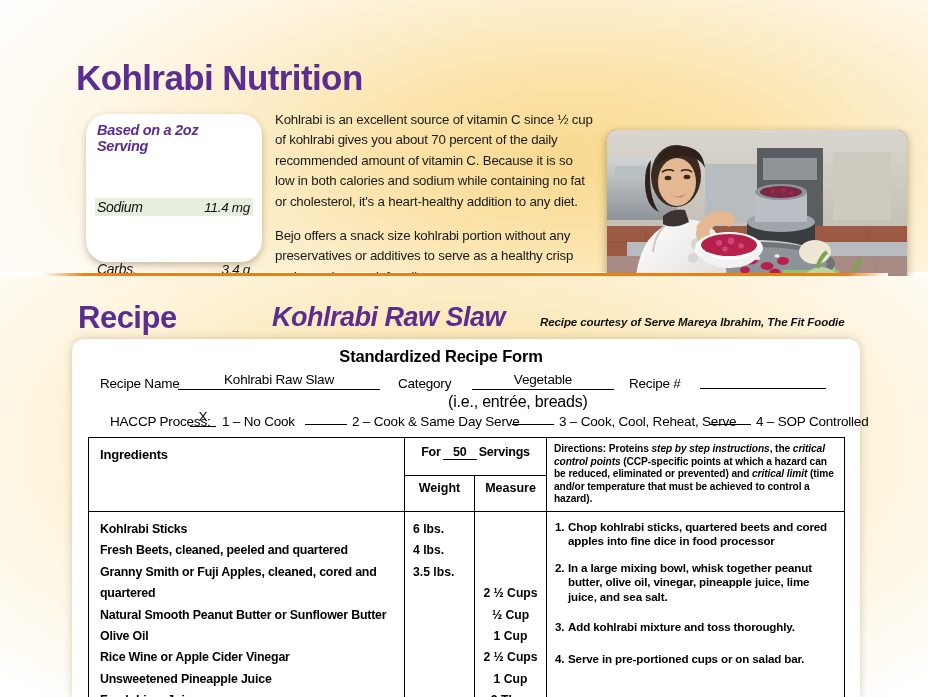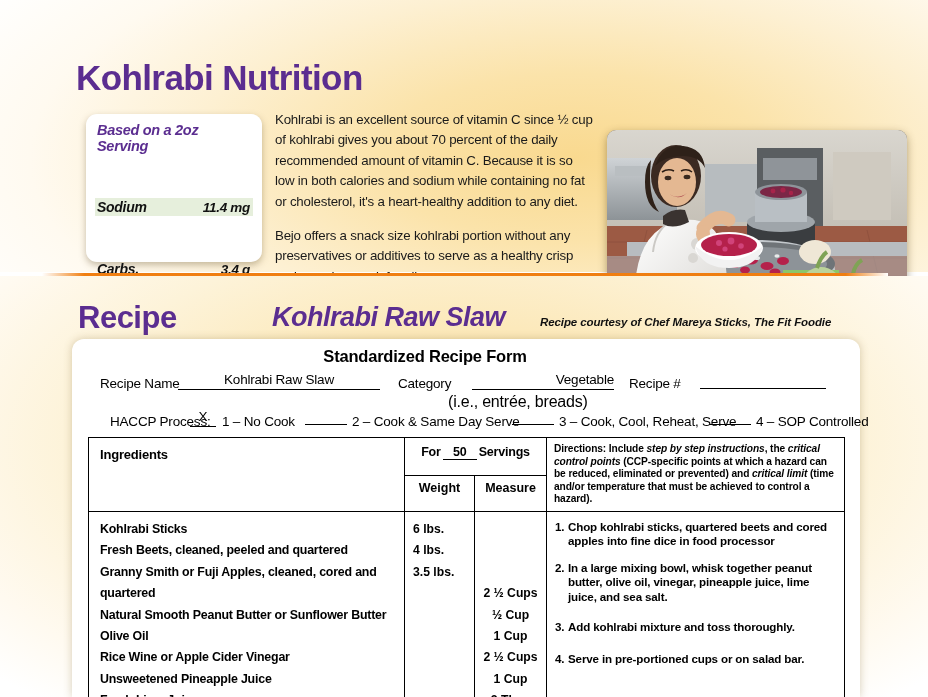--- a/index.html
+++ b/index.html
@@ -19,31 +19,31 @@
   }
   #nutrition-title{
     position:absolute;left:76px;top:58px;
     font-size:35px;font-weight:bold;color:#5b2d90;
     letter-spacing:-0.6px;
   }
 
   
   #nutrition-card{
     position:absolute;left:86px;top:114px;width:176px;height:148px;
-    background:#ffffff;border-radius:11px;
+    background:#ffffff;border-radius:21px;
     box-shadow:0 3px 7px rgba(90,70,30,.35);
     padding:6px 9px 0 9px;box-sizing:border-box;
   }
   #nutrition-card .nc-title{
     font-size:14.5px;font-weight:bold;font-style:italic;color:#5b2d90;
     margin:2px 0 3px 2px;letter-spacing:-0.3px;
   }
   .nrow{
     display:flex;justify-content:space-between;align-items:center;
-    font-size:14px;font-weight:bold;font-style:italic;color:#111;
+    font-size:14px;font-weight:normal;font-style:italic;color:#111;
     padding:1px 3px 1px 2px;letter-spacing:-0.3px;margin-top:44px;
   }
   .nrow.alt{background:#e6efdc;}
   .nrow .nval{font-size:13.5px;}
   #usda-note{font-size:6px;font-weight:bold;color:#222;margin:2px 0 0 2px;font-style:italic;}
 
   
   #nutrition-copy{
     position:absolute;left:275px;top:110px;width:318px;
     font-size:13.3px;color:#1a1a1a;line-height:20.4px;letter-spacing:-0.2px;
@@ -86,33 +86,33 @@
 
   
   #form-panel{
     position:absolute;left:72px;top:339px;width:788px;height:358px;
     background:#ffffff;border-radius:12px 12px 0 0;
     box-shadow:0 0 8px rgba(120,95,40,.30);
   }
 
   #form-heading{
     position:absolute;left:0;top:347px;width:850px;text-align:center;
-    font-size:16.5px;font-weight:bold;color:#000;letter-spacing:-0.2px;
+    font-size:16.5px;font-weight:bold;color:#000;letter-spacing:-0.2px;padding-left:16px;
   }
 
   
   .fl{position:absolute;font-size:13.5px;color:#000;letter-spacing:-0.2px;}
   #lbl-recipe-name{left:100px;top:376px;}
   #fill-recipe-name{
     left:178px;top:372px;width:202px;text-align:center;
     border-bottom:1px solid #000;padding-bottom:2px;font-size:13.5px;
   }
   #lbl-category{left:398px;top:376px;}
   #fill-category{
-    left:472px;top:372px;width:142px;text-align:right;
+    left:472px;top:372px;width:142px;text-align:center;
     border-bottom:1px solid #000;padding-bottom:2px;font-size:13.5px;
   }
   #lbl-recipe-num{left:629px;top:376px;}
   #fill-recipe-num{
     left:700px;top:372px;width:126px;
     border-bottom:1px solid #000;height:16px;
   }
   #hint-category{left:448px;top:393px;font-size:16px;}
 
   
@@ -305,21 +305,21 @@
     </svg>
   </div>
 </div>
 
 <div id="divider"></div>
 
 <div id="recipe-band"></div>
 
 <div id="recipe-title">Recipe</div>
 <div id="recipe-subtitle">Kohlrabi Raw Slaw</div>
-<div id="recipe-credit">Recipe courtesy of Chef Mareya Sticks, The Fit Foodie</div>
+<div id="recipe-credit">Recipe courtesy of Serve Mareya Ibrahim, The Fit Foodie</div>
 
 <div id="form-panel"></div>
 
 <div id="form-heading">Standardized Recipe Form</div>
 
 <div class="fl" id="lbl-recipe-name">Recipe Name</div>
 <div class="fl" id="fill-recipe-name">Kohlrabi Raw Slaw</div>
 
 <div class="fl" id="lbl-category">Category</div>
 <div class="fl" id="fill-category">Vegetable</div>
@@ -345,21 +345,21 @@
       <col class="c-ms">
       <col class="c-dir">
   </colgroup>
   <tbody>
       <tr>
     <td class="ing-head" rowspan="2">Ingredients</td>
     <td class="serv-head" colspan="2">
       <span>For</span><span class="sv">50</span><span>Servings</span>
     </td>
     <td class="dir-head" rowspan="2">
-      <span>Directions:  Include </span><i>step by step instructions</i><span>, the </span><i>critical control points</i><span> (</span><b>CCP</b><span>-specific points at which a hazard can be reduced, eliminated or prevented) and </span><i>critical limit</i><span> (time and/or temperature that must be achieved to control a hazard).</span>
+      <span>Directions:  Proteins </span><i>step by step instructions</i><span>, the </span><i>critical control points</i><span> (</span><b>CCP</b><span>-specific points at which a hazard can be reduced, eliminated or prevented) and </span><i>critical limit</i><span> (time and/or temperature that must be achieved to control a hazard).</span>
     </td>
   </tr>
   <tr>
     <td class="wm-head">Weight</td>
     <td class="wm-head">Measure</td>
   </tr>
   <tr>
     <td class="ing-cell">
       <div>Kohlrabi Sticks</div>
       <div>Fresh Beets, cleaned, peeled and quartered</div>

